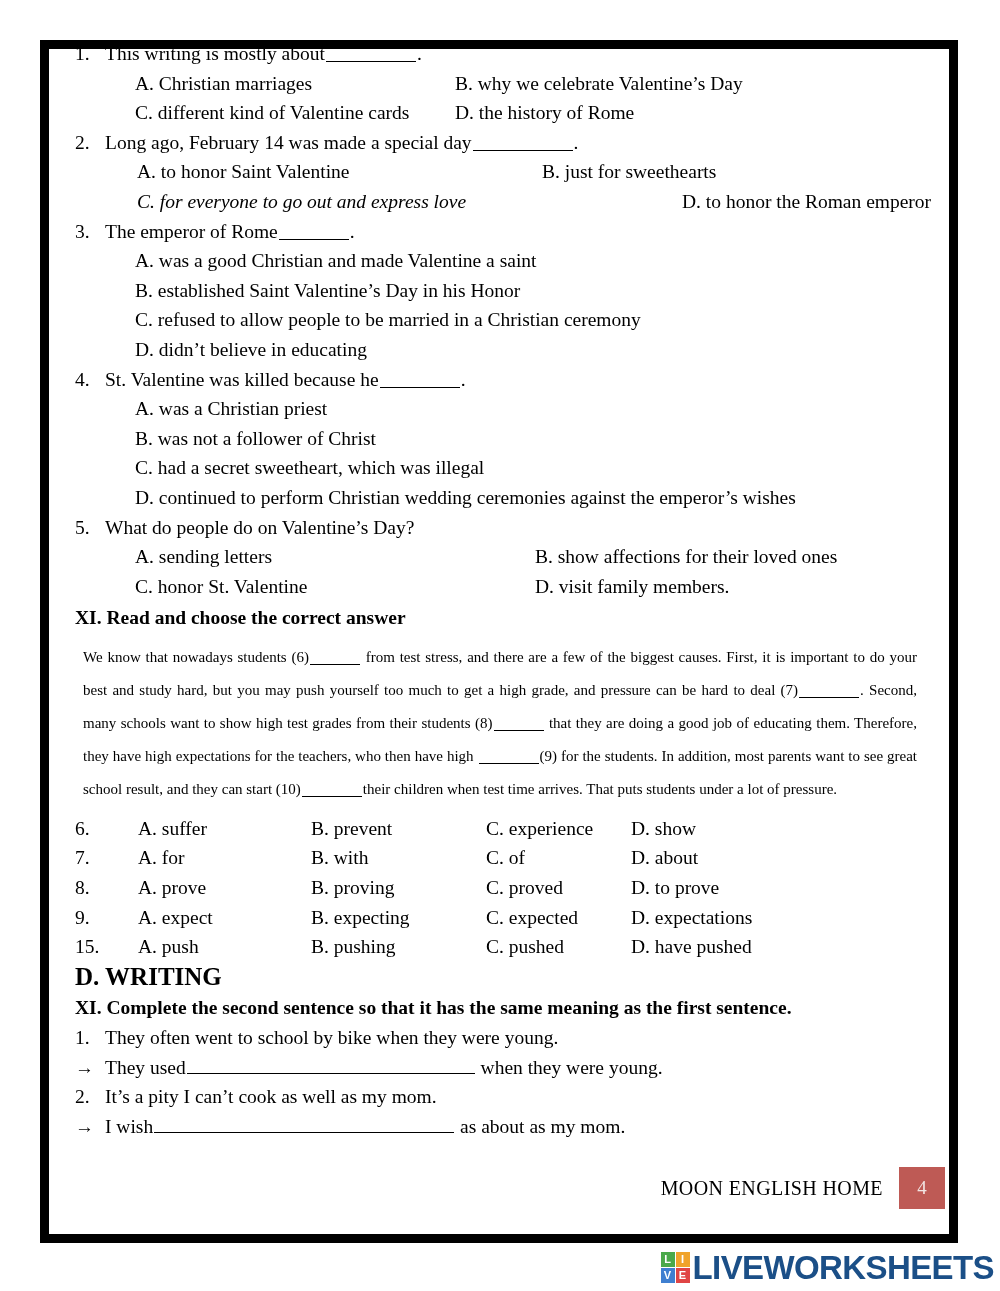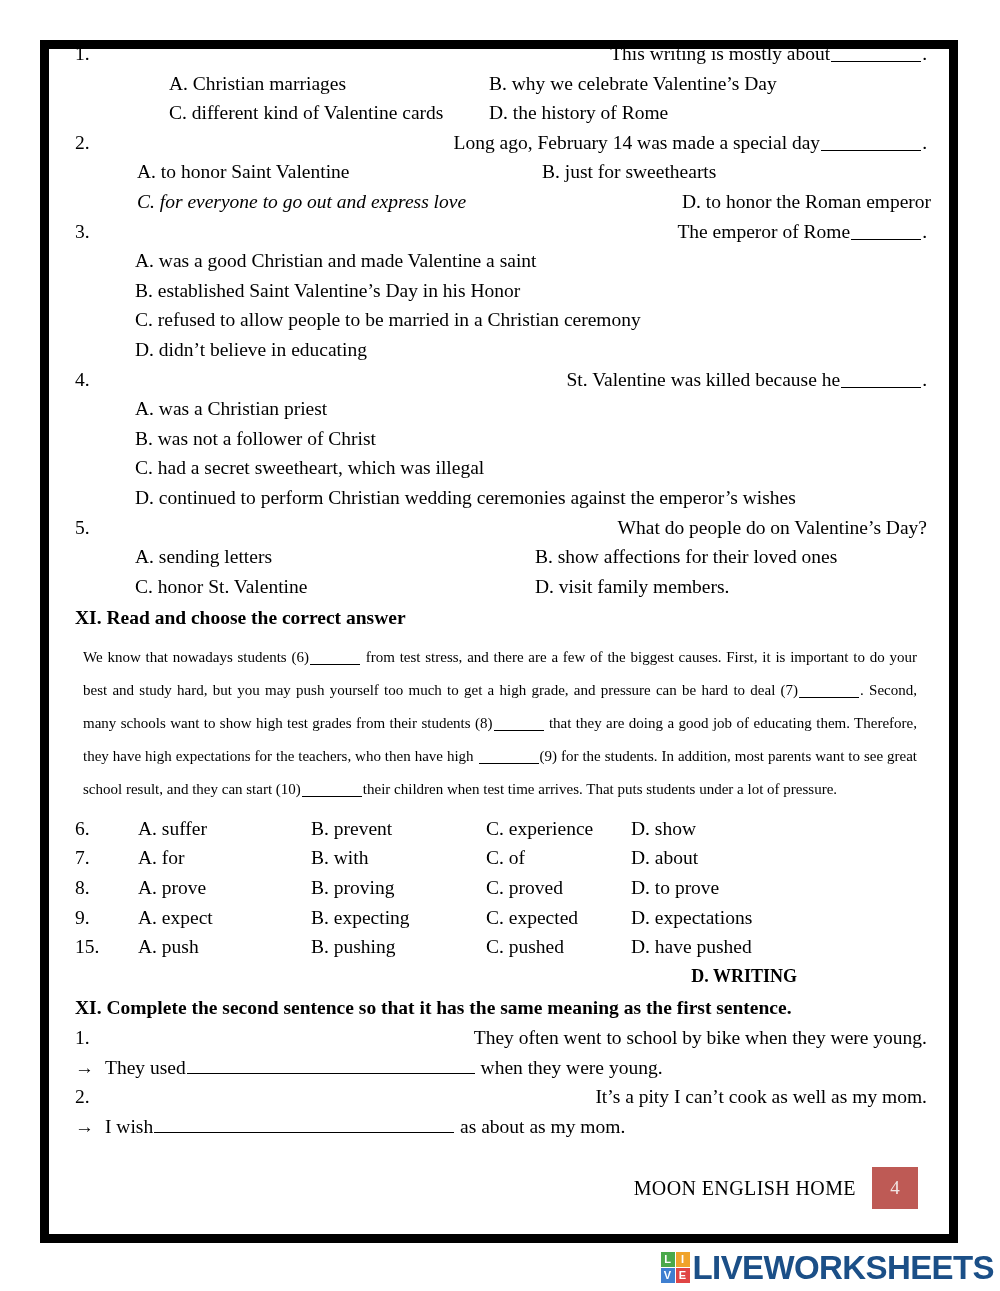--- a/index.html
+++ b/index.html
@@ -46,38 +46,37 @@
     line-height: 29.6px;
     white-space: nowrap;
   }
   .q-num {
     width: 30px;
     flex: 0 0 30px;
     text-align: left;
   }
   .q-stem {
     flex: 1 1 auto;
-    text-align: right;
   }
 
   .opt-row {
     display: flex;
     align-items: baseline;
     font-size: 19.5px;
     line-height: 29.6px;
     padding-left: 60px;
     white-space: nowrap;
   }
   .opt-row.indent-deep { padding-left: 62px; }
 
   .opt-a  { flex: 0 0 auto; }
   .opt-b  { flex: 0 0 auto; }
 
   
-  .pair-w320 .opt-a { width: 320px; margin-left: 34px; }
+  .pair-w320 .opt-a { width: 320px; }
   .pair-w400 .opt-a { width: 400px; }
   .pair-w405 .opt-a { width: 405px; }
   .pair-w545 .opt-a { width: 545px; font-style: italic; }
 
   
   .blank {
     display: inline-block;
     border-bottom: 1.6px solid #000000;
     vertical-align: baseline;
     height: 0.95em;
@@ -93,22 +92,22 @@
   .bl-long2 { width: 300px; }
 
   
   .section-head {
     font-size: 19.5px;
     line-height: 29.6px;
     font-weight: bold;
     margin-top: 2px;
   }
   .center-head {
-    text-align: right;
-    font-size: 18px;
+    text-align: left;
+    font-size: 25px;
     line-height: 29.6px;
     font-weight: bold;
     padding-right: 130px;
   }
 
   
   .passage {
     font-size: 15px;
     line-height: 33px;
     text-align: justify;
@@ -145,21 +144,21 @@
   }
   .arrow-glyph {
     width: 30px;
     flex: 0 0 30px;
     font-size: 19px;
   }
 
   
   .sheet-footer {
     position: absolute;
-    right: 31px;
+    right: 4px;
     bottom: 25px;
     display: flex;
     align-items: center;
   }
   .footer-brand {
     font-size: 20px;
     letter-spacing: 0.4px;
     margin-right: 16px;
     white-space: nowrap;
   }

